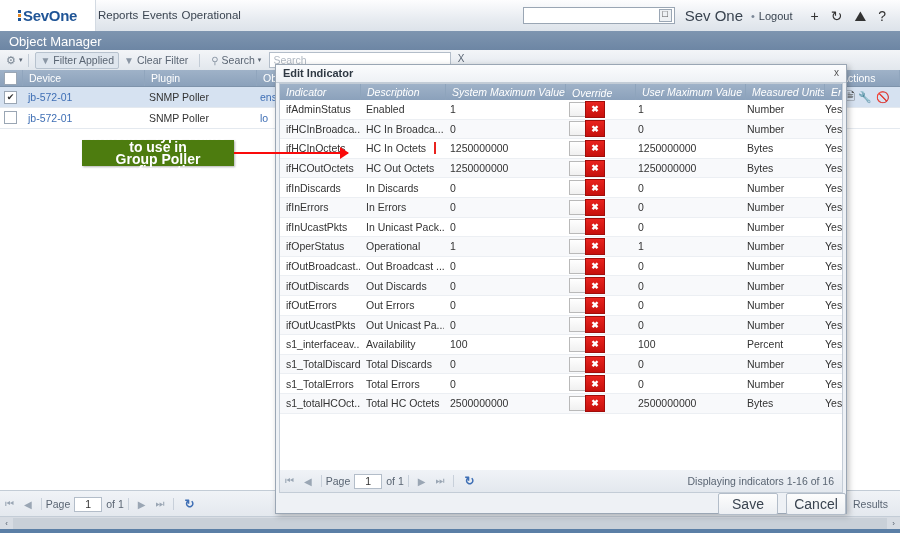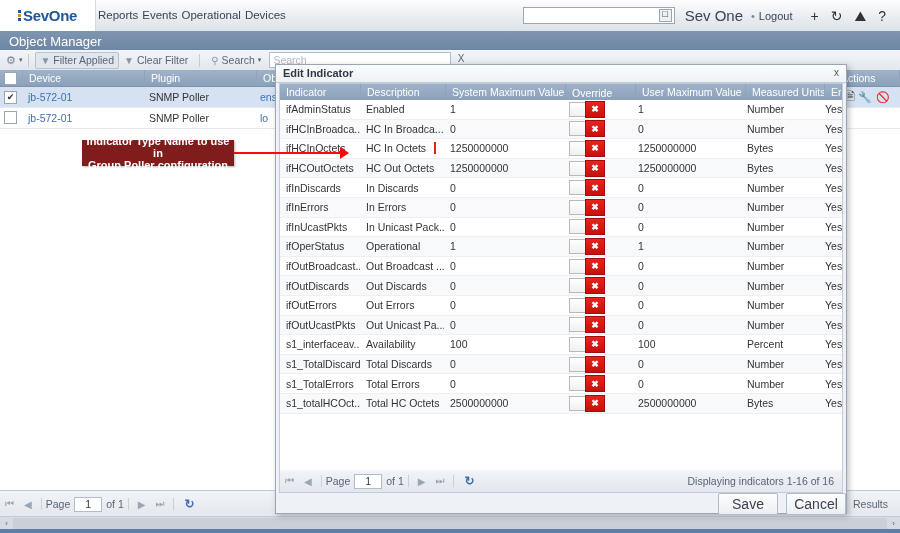--- a/index.html
+++ b/index.html
@@ -141,21 +141,21 @@
   .dlg-head{
     height:17px;background:linear-gradient(to bottom,#fbfcfd,#eef1f5);
     border-bottom:1px solid #c3ccd6;position:relative;
   }
   .dlg-title{position:absolute;left:7px;top:2px;font-size:11px;font-weight:bold;color:#2f3943;}
   .dlg-close{position:absolute;right:7px;top:2px;font-size:10px;color:#555;}
   .dlg-body{position:absolute;left:3px;top:18px;width:562px;height:386px;background:#fff;border:1px solid #c3ccd6;}
   .grid-head{
     display:flex;height:16px;
     background:linear-gradient(to bottom,#9fb2c8 0%,#8ba1bb 100%);
-    color:#fff;font-size:10.5px;
+    color:#fff;font-size:10.5px;font-style:italic;
   }
   .grid-head div{padding:2px 0 0 6px;border-right:1px solid #8ea4bc;overflow:hidden;white-space:nowrap;}
   .grid-rows{height:351px;overflow:hidden;}
   .grow{display:flex;height:18.6px;align-items:center;font-size:10.5px;color:#333;border-bottom:1px solid #eceff3;}
   .grow:nth-child(even){background:#f8f9fb;}
   .grow div{padding-left:6px;overflow:hidden;white-space:nowrap;}
   .gc-ind{width:74px;}
   .gc-desc{width:78px;position:relative;}
   .gc-sys{width:113px;}
   .gc-ovr{width:63px;display:flex;align-items:center;}
@@ -186,21 +186,21 @@
     width:58px;height:20px;margin-left:8px;
     background:linear-gradient(to bottom,#fdfdfd,#eceff3);
     border:1px solid #b3bdc9;border-radius:2px;
     font-size:14px;color:#3a4450;
     display:flex;align-items:center;justify-content:center;
   }
 
   
   .annot{
     position:absolute;left:82px;top:140px;width:152px;height:26px;
-    background:#7f1d1d;color:#fff;font-size:11px;font-weight:bold;
+    background:#4d7c0f;color:#fff;font-size:14px;font-weight:bold;
     display:flex;flex-direction:column;align-items:center;justify-content:center;
     line-height:12px;text-align:center;
     box-shadow:1px 1px 2px rgba(0,0,0,.3);
   }
   .annot-line{position:absolute;left:234px;top:152px;width:114px;height:2px;background:#fa0a0a;}
   .annot-arrow{position:absolute;left:340px;top:147px;width:0;height:0;
     border-top:6px solid transparent;border-bottom:6px solid transparent;border-left:9px solid #fa0a0a;}
 </style>
 </head>
 <body>
@@ -212,21 +212,20 @@
           <i></i>
           <i class="o"></i>
           <i></i>
         </span>
       <span>SevOne</span>
     </div>
   </div>
   <div class="navitem">Reports</div>
   <div class="navitem">Events</div>
   <div class="navitem">Operational</div>
-  <div class="navitem">Devices</div>
   <div class="nav-right">
     <div class="nav-search">
       <div class="xbtn">☐</div>
     </div>
     <span class="nav-user">Sev One</span>
     <span class="nav-dot">•</span>
     <span class="nav-link">Logout</span>
     <span class="nav-ico">+</span>
     <span class="nav-ico">↻</span>
     <span class="nav-ico">⛰</span>

